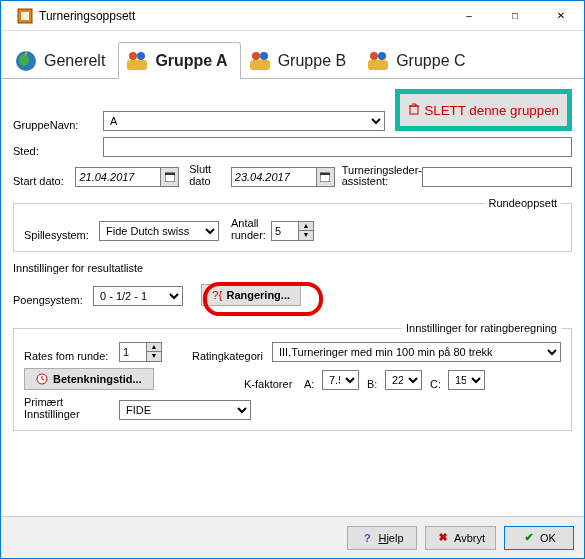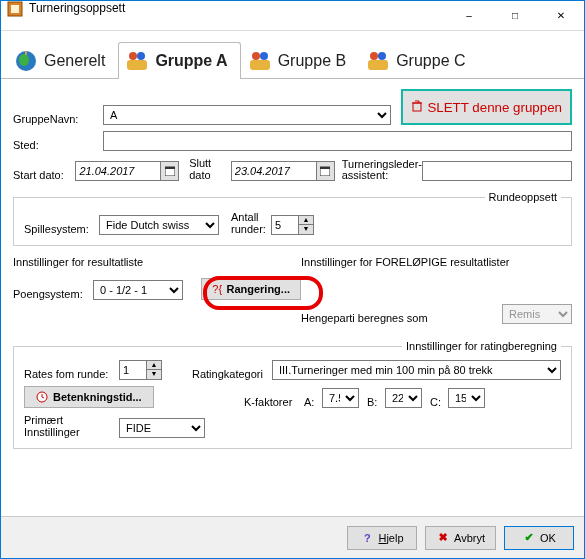--- a/index.html
+++ b/index.html
@@ -15,22 +15,22 @@
     height: 559px;
     border: 1px solid #0078D7;
     display: flex;
     flex-direction: column;
     background: #fff;
   }
   .titlebar {
     height: 30px;
     background: #fff;
     display: flex;
-    align-items: flex-start;
-    padding-left: 6px;
+    align-items: center;
+    padding-left: 16px;
     border-bottom: 1px solid #ddd;
   }
   .app-icon {
     width: 16px; height: 16px;
     margin-right: 6px;
   }
   .title { flex: 1; font-size: 12px; }
   .win-controls { display: flex; height: 100%; }
   .win-btn {
     width: 46px; height: 100%;
@@ -84,21 +84,21 @@
     background: #fff;
     font: inherit;
     padding: 1px 3px;
     height: 20px;
   }
   select { padding: 0 2px; }
 
   .group-name { flex: 1; }
   .delete-btn {
     margin-left: 10px;
-    border: 2px solid #14b8a6;
+    border: 5px solid #14b8a6;
     background: #e1e1e1;
     height: 22px;
     padding: 16px 8px;
     display: flex; align-items: center; gap: 4px;
     color: #c00; font-weight: normal;
     cursor: pointer;
   }
 
   .long { flex: 1; }
 
@@ -314,30 +314,20 @@
           <select style="width:90px">
             <option>0 - 1/2 - 1</option>
           </select>
           <span style="width:18px"></span>
           <button class="btn" style="width:100px">
             <span class="icon" style="color:#c00">?{</span>
             <span style="font-weight:bold">Rangering...</span>
           </button>
         </div>
         <div class="highlight-ring" style="left:190px; top:20px; width:120px; height:34px;"></div>
-      </div>
-      <div class="col">
-        <div class="col-title">Innstillinger for FORELØPIGE resultatlister</div>
-        <div style="height:26px"></div>
-        <div class="row">
-          <span style="flex:1">Hengeparti beregnes som</span>
-          <select class="disabled" style="width:70px" disabled="">
-            <option>Remis</option>
-          </select>
-        </div>
       </div>
     </div>
 
     <fieldset class="groupbox">
       <legend>Innstillinger for ratingberegning</legend>
 
       <div class="row">
         <span style="width:95px">Rates fom runde:</span>
         <span class="spin-wrap">
           <input type="text" value="1" style="">
@@ -370,21 +360,21 @@
         <span style="width:8px"></span>
         <span style="width:18px">B:</span>
         <select><option>22.5</option></select>
         <span style="width:8px"></span>
         <span style="width:18px">C:</span>
         <select><option>15</option></select>
       </div>
 
       <div class="row" style="margin-bottom:0">
         <span style="width:95px; line-height:12px">Primært Innstillinger</span>
-        <select style="width:86px">
+        <select style="width:132px">
           <option>FIDE</option>
         </select>
       </div>
     </fieldset>
 
   </div>
 
   <div class="footer">
     <button class="btn">
       <span class="icon" style="color:#6a3fc7;font-weight:bold">?</span>

